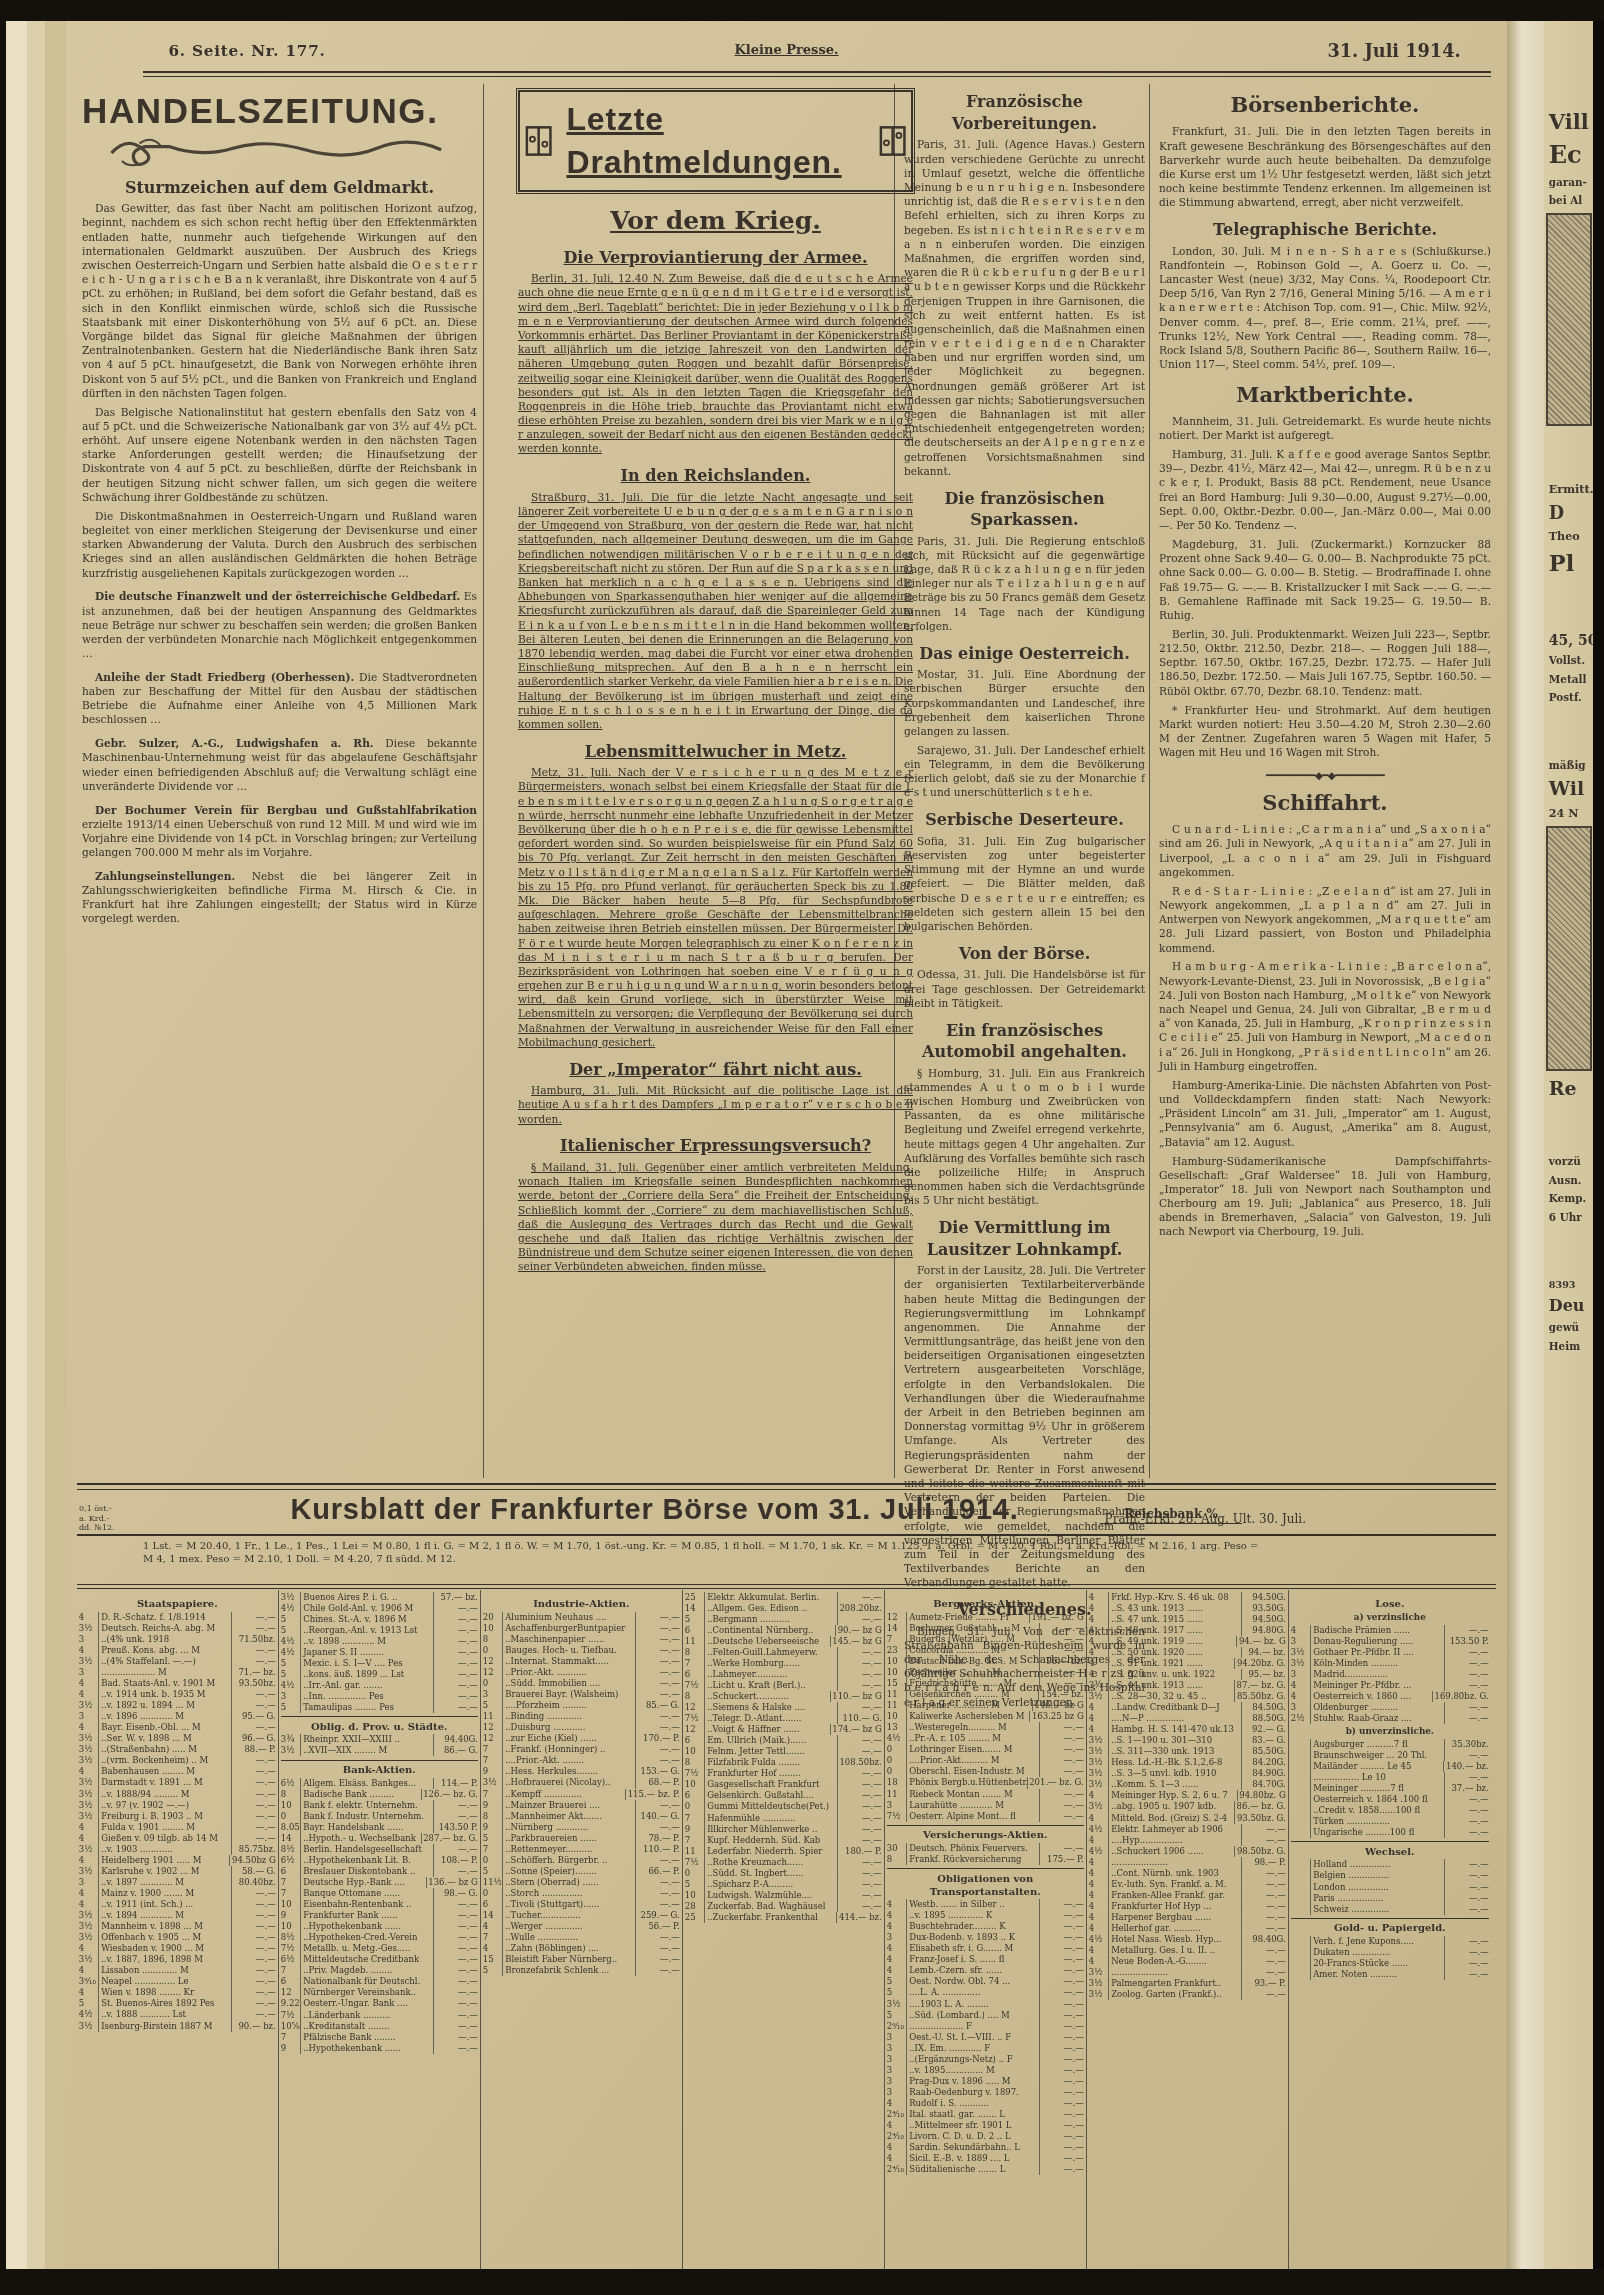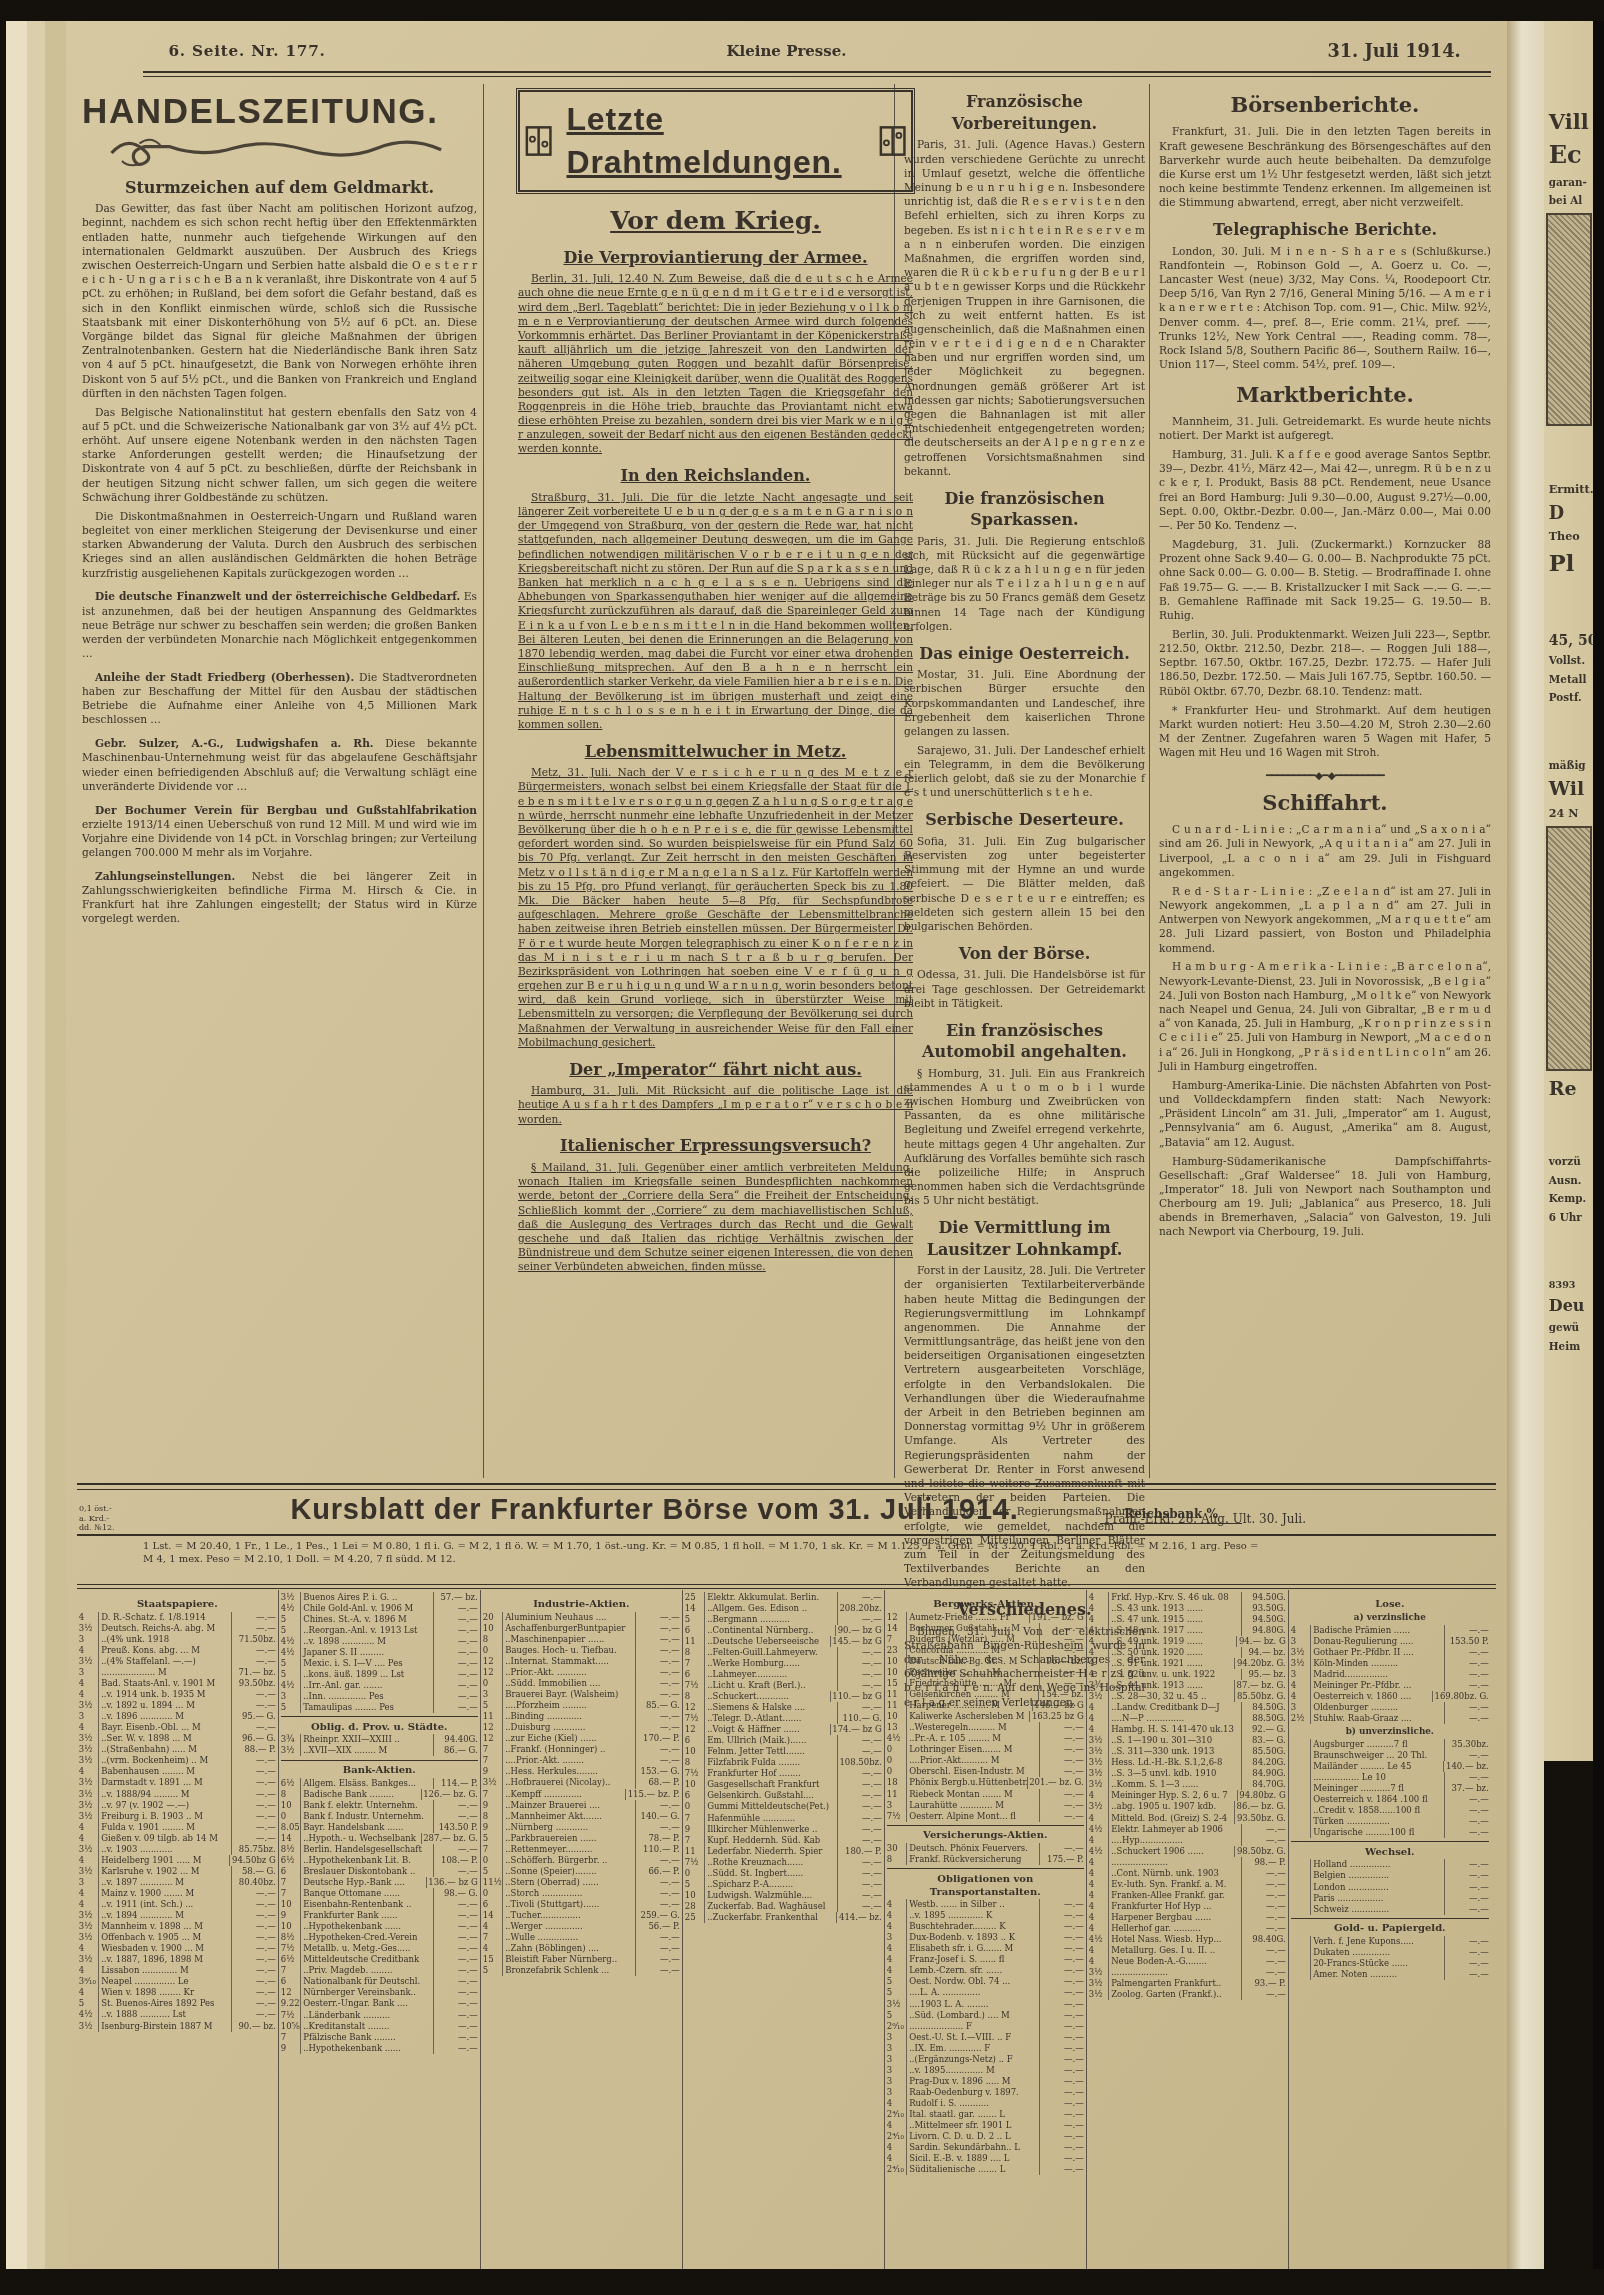--- a/index.html
+++ b/index.html
@@ -14,21 +14,21 @@
   .right-black{left:1593px;width:11.2px;background:#0d0b09;}
   .top-black{position:absolute;left:0;top:0;width:1605px;height:21px;background:#14110d;}
   .bottom-black{position:absolute;left:0;top:2269px;width:1605px;height:26.5px;background:#14110d;}
 
   
   .page{position:absolute;left:66px;top:21px;width:1441px;height:2248px;
         background:linear-gradient(125deg,#d6c8a1 0%,#cfc099 38%,#cabb92 70%,#c4b58b 100%);
         color:#38322a;}
   .masthead{position:absolute;left:14.4px;top:17.7px;right:14.4px;height:27px;font-weight:bold;}
   .masthead .pg{position:absolute;left:88px;top:3.2px;font-size:15.2px;letter-spacing:0.8px;}
-  .masthead .paper{position:absolute;left:0;right:0;top:3.2px;text-align:center;font-size:15px;}
+  .masthead .paper{position:absolute;left:0;right:0;top:3.2px;text-align:center;font-size:13px;text-decoration:underline;}
   .masthead .dt{position:absolute;right:32px;top:1.6px;font-size:17.7px;}
   .head-rule{position:absolute;left:77px;top:50px;width:1348px;height:3.2px;
              border-top:2.4px solid #3a332a;border-bottom:0.8px solid #3a332a;}
 
   
   .vrule{position:absolute;top:63px;width:0.8px;background:#5a5244;height:1394px;}
   .col{position:absolute;top:64px;font-size:10.6px;line-height:1.34;text-align:justify;}
   .col-left{left:16px;width:395px;}
   .col-mid1{left:452px;width:395px;text-decoration:underline;}
   .col-mid2{left:838px;width:241px;}
@@ -72,21 +72,21 @@
   .k-sec{font-weight:bold;text-align:center;font-size:10px;margin:3.2px 0 1.6px;
          border-top:1.6px solid #3a332a;padding-top:2.4px;}
   .k-sec.first{border-top:none;}
   .k-sub{font-weight:bold;text-align:center;font-size:8.8px;margin:1.6px 0;}
   .k-row{display:flex;white-space:nowrap;}
   .k-row .d{width:19px;flex:none;overflow:hidden;}
   .k-row .n{flex:1;overflow:hidden;border-left:0.8px solid #6a6251;padding-left:2.4px;}
   .k-row .v{flex:none;text-align:right;min-width:42px;overflow:hidden;border-left:0.8px solid #6a6251;padding-left:1.6px;}
 
   
-  .next-page{position:absolute;left:1544px;top:21px;width:50px;height:1740px;
+  .next-page{position:absolute;left:1544px;top:21px;width:50px;height:2248px;
              background:linear-gradient(90deg,#d9cda7,#d2c49c);color:#3a342b;overflow:hidden;}
   .np-frag{font-weight:bold;text-align:left;padding-left:4.8px;overflow:hidden;white-space:nowrap;}
   .np-img{margin:6.4px 1.6px;background:repeating-linear-gradient(45deg,#8d816a 0 1.6px,#c0b28a 1.6px 4px);
           border:2.4px solid #4a4336;}
 </style>
 </head>
 <body>
 
 <div class="edge-strip page-stack-1"></div>
 <div class="edge-strip page-stack-2"></div>

